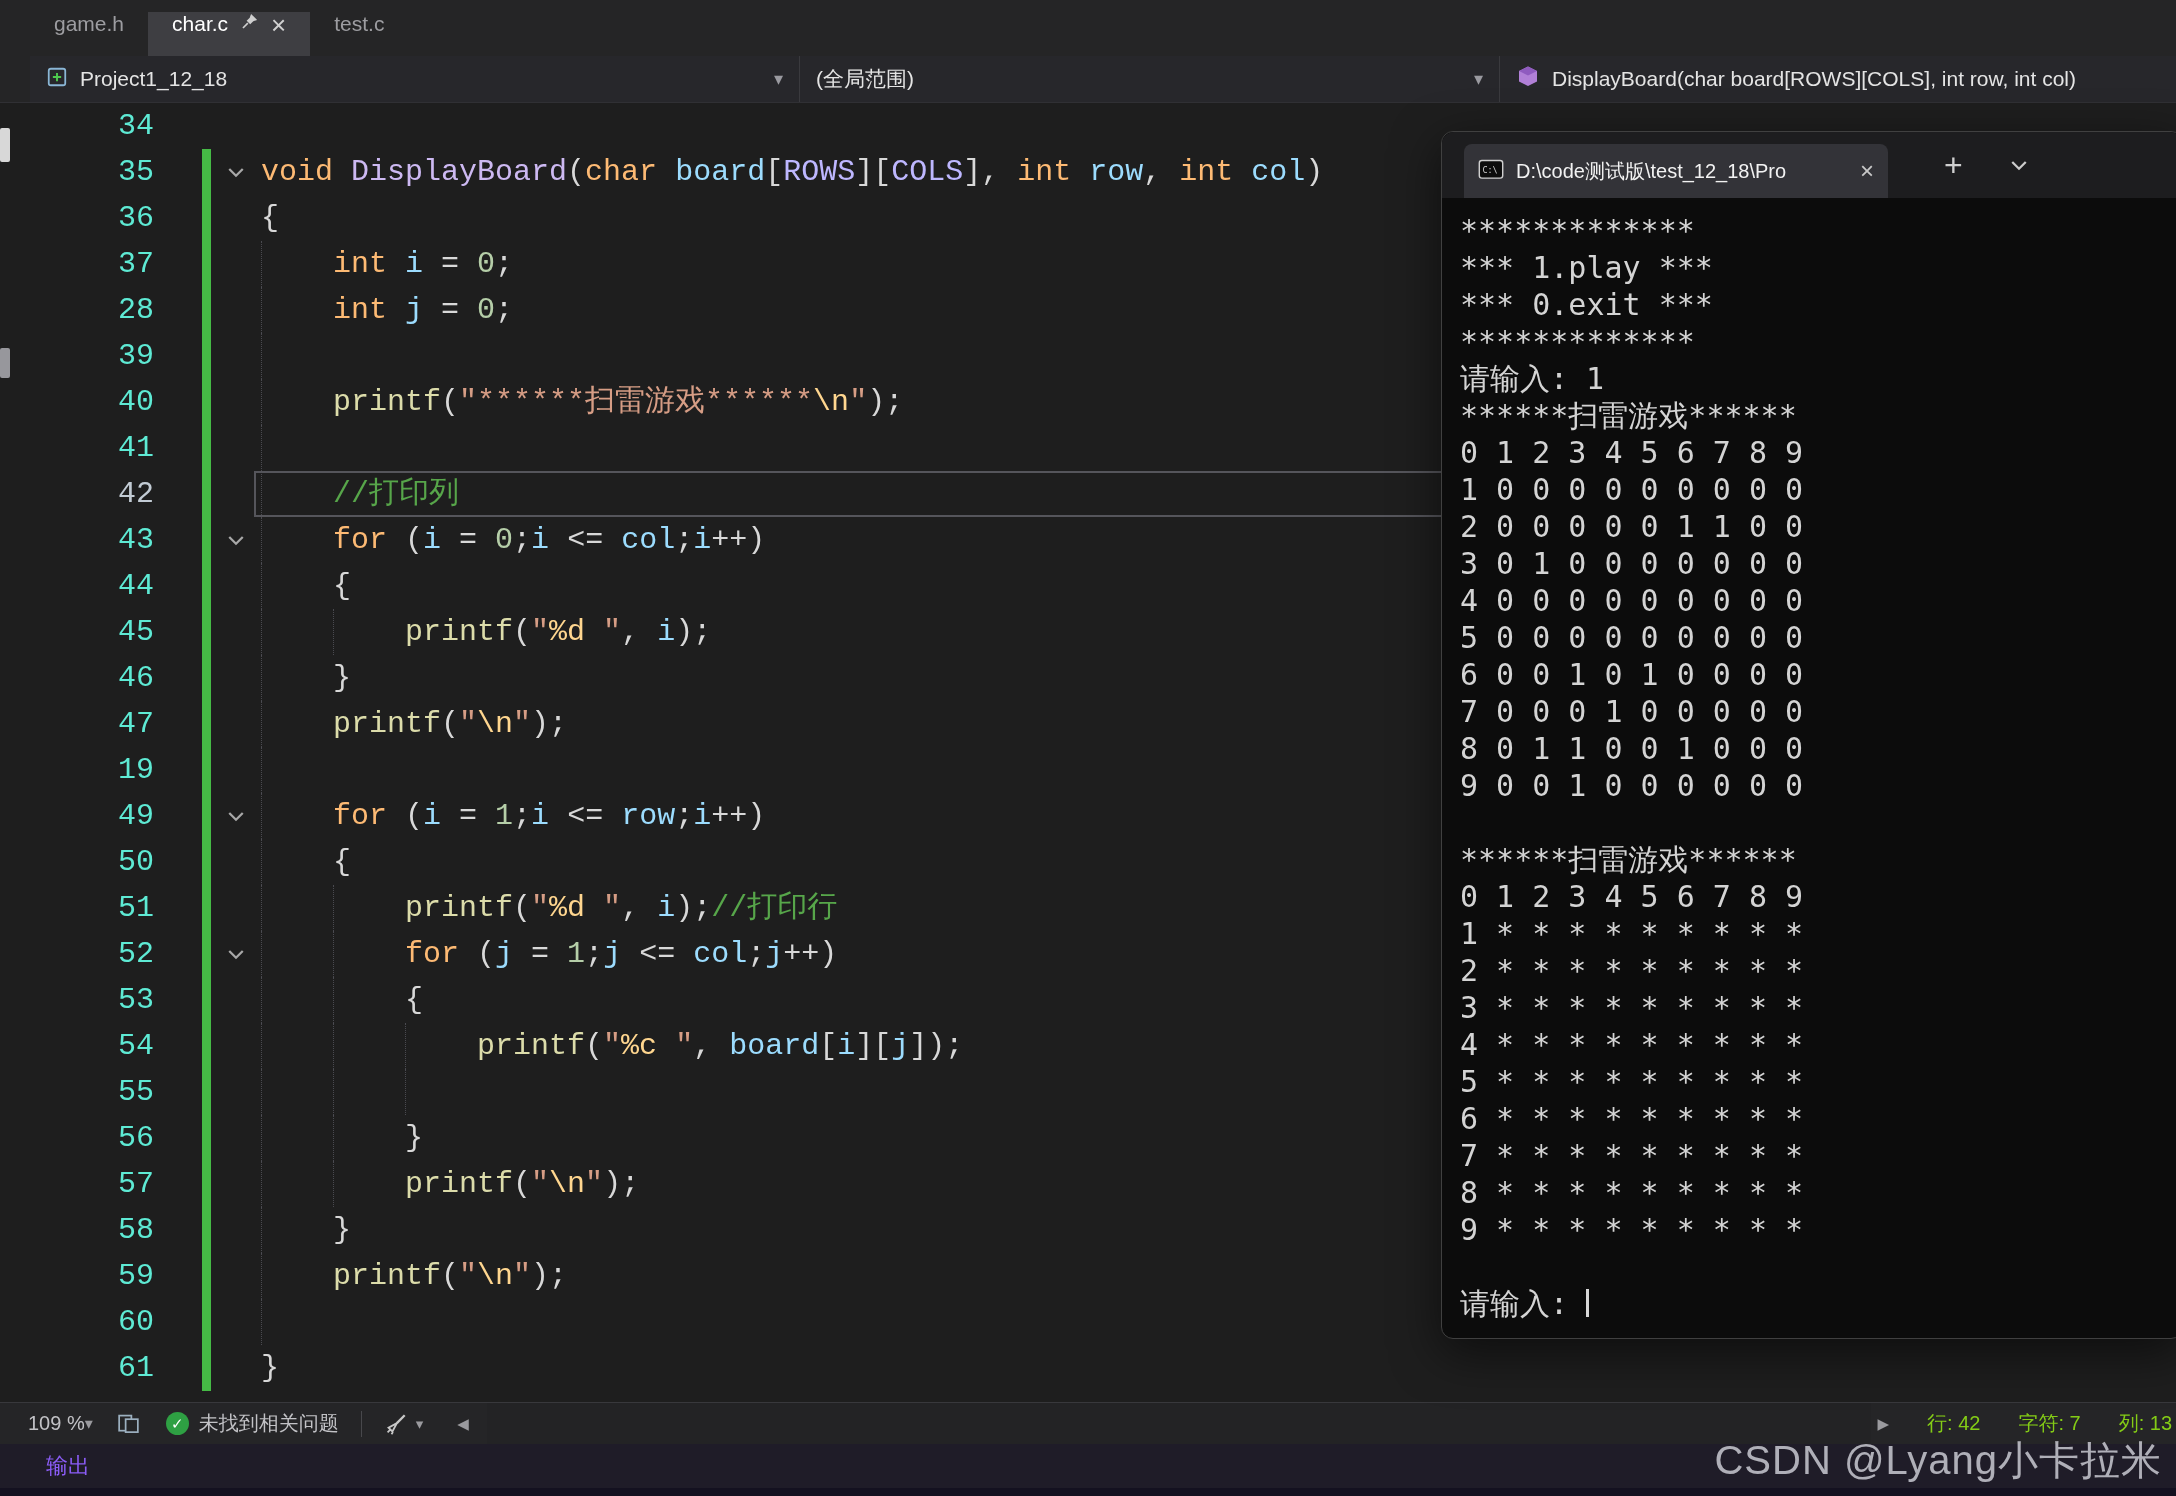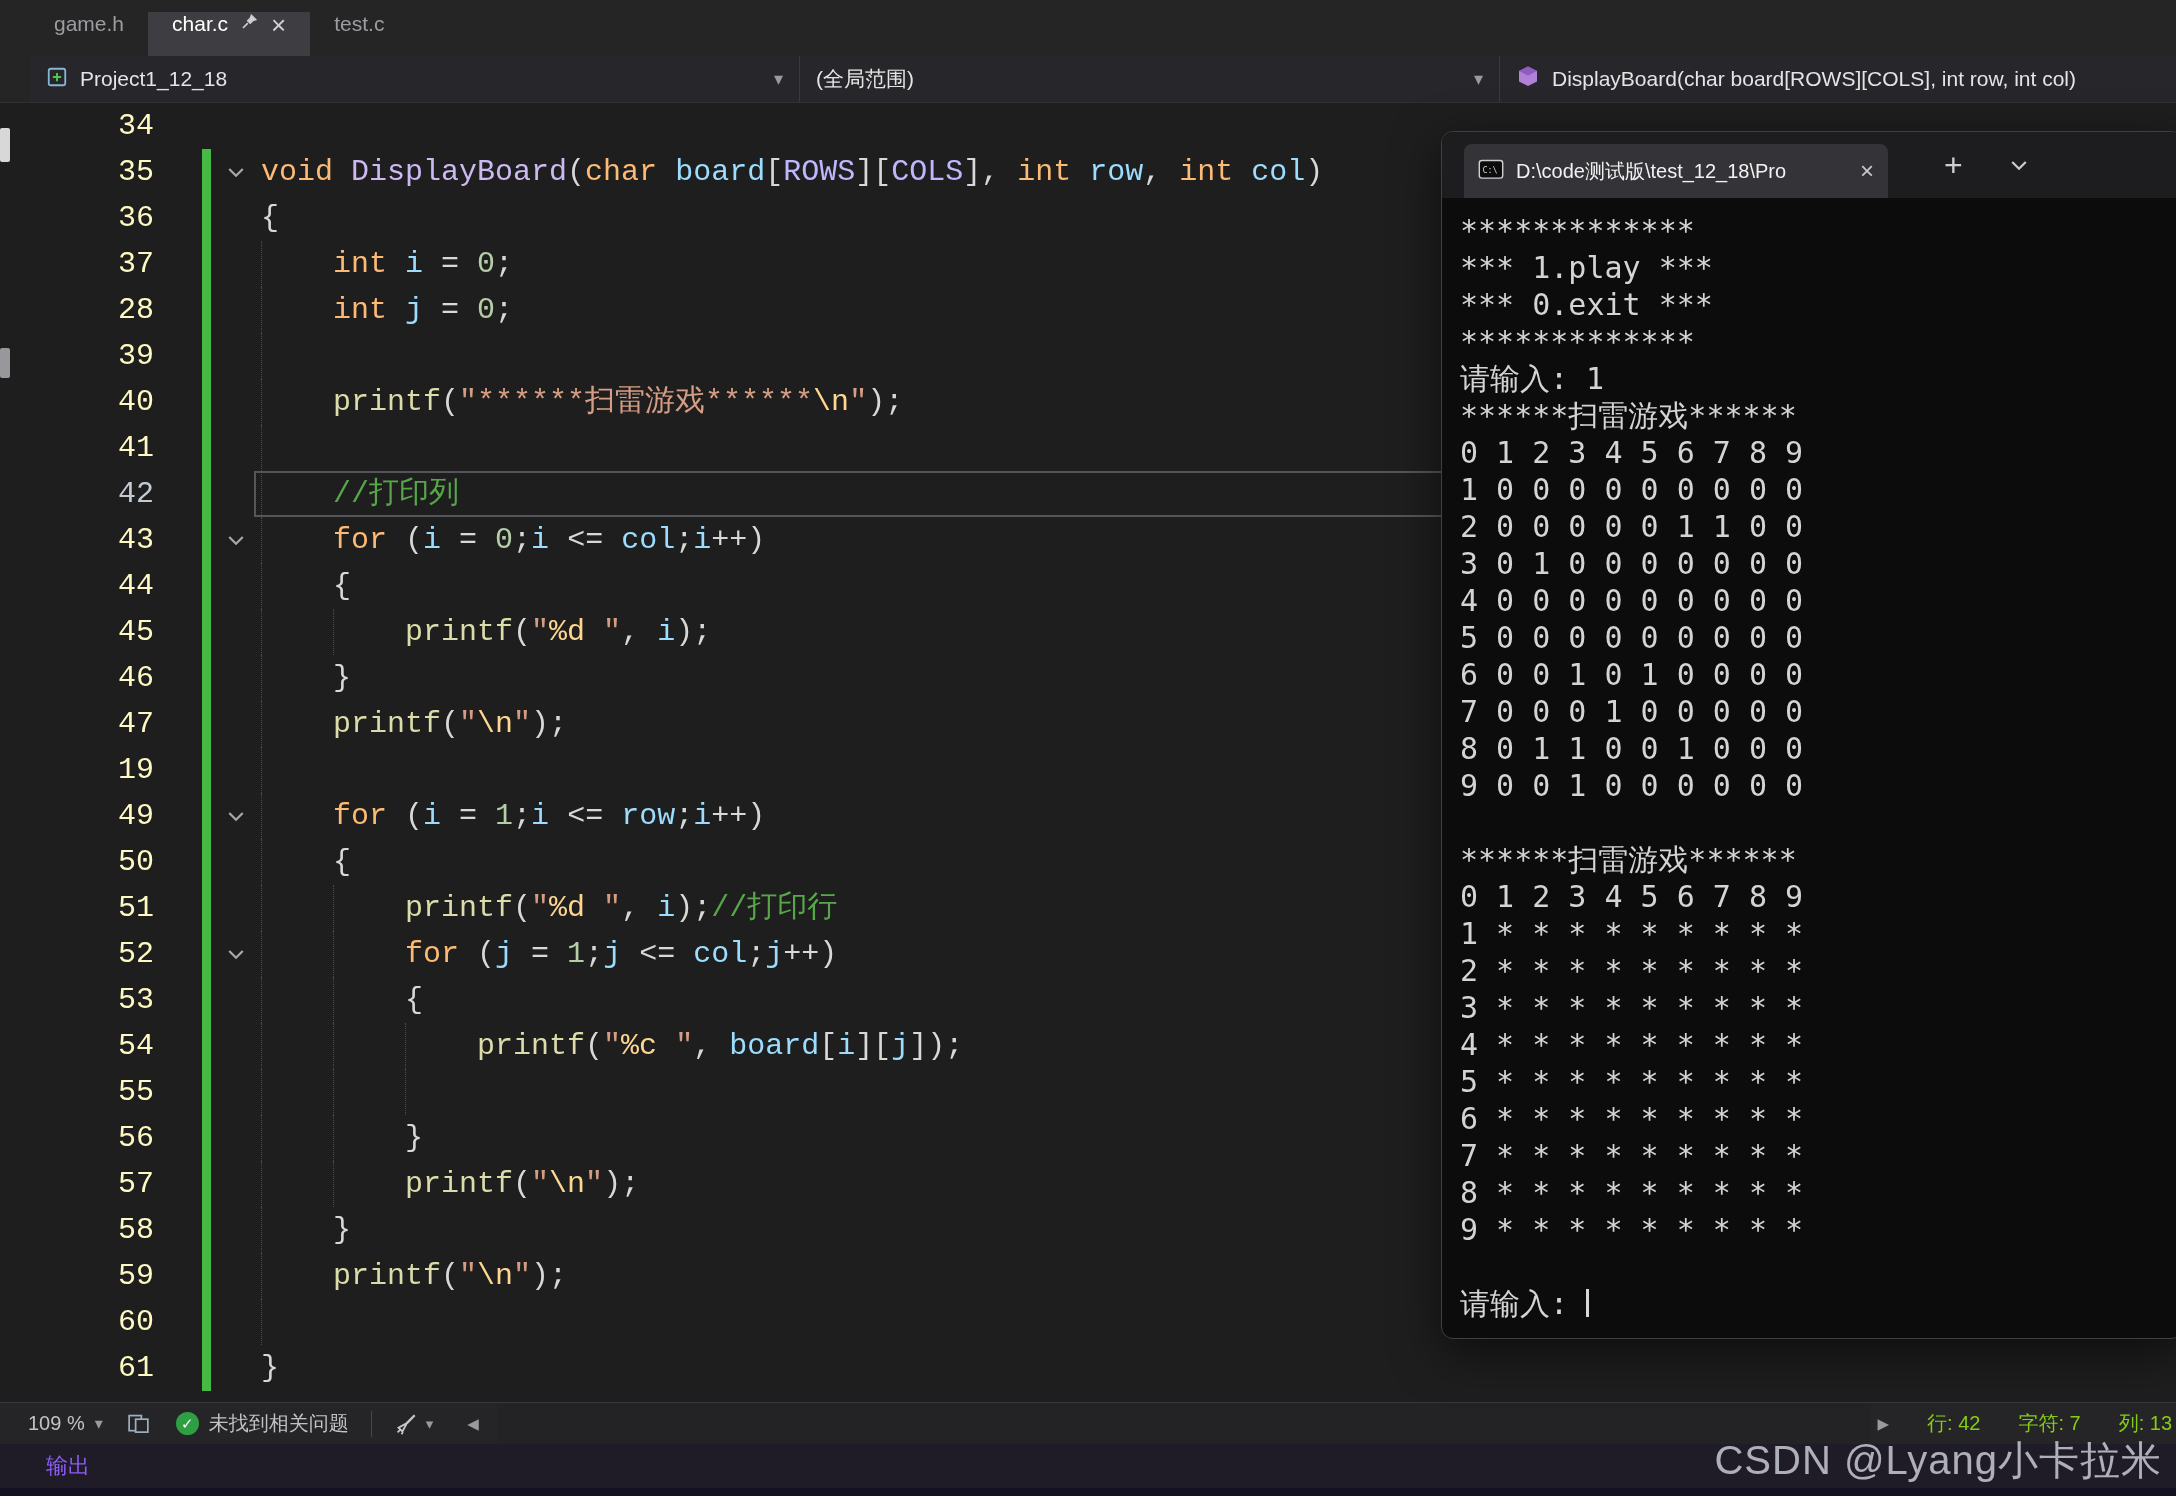--- a/index.html
+++ b/index.html
@@ -23,21 +23,21 @@
   .combo-label{white-space:nowrap;overflow:hidden}
   .combo .arrow{margin-left:auto;color:#9a9aa0;font-size:18px}
   #combo-project{width:770px;margin-left:30px}
   #combo-scope{width:700px}
   #combo-member{flex:1;border-right:none}
 
   
   .editor{position:absolute;top:103px;left:0;right:0;height:1299px;background:#1e1e1e;overflow:hidden}
   .cl{position:relative;display:flex;height:46px;line-height:46px;white-space:pre;
       font-family:"Liberation Mono","DejaVu Sans Mono",monospace;font-size:30px}
-  .ln{flex:0 0 168px;padding-right:14px;text-align:right;color:#fef9c3}
+  .ln{flex:0 0 168px;padding-right:14px;text-align:right;color:#5eead4}
   .chg{flex:0 0 9px;margin-left:34px;background:transparent}
   .chg.on{background:#45ba45}
   .fold{flex:0 0 50px;display:flex;align-items:center;justify-content:center}
   .ct{position:relative;flex:1}
   .ig{position:absolute;top:0;bottom:0;border-left:1px dotted #4a4a50}
   .cl.cur::after{content:"";position:absolute;left:254px;top:0;right:2px;bottom:0;
                  border:2px solid #55555b;pointer-events:none}
   .cl.cur .ln{color:#c2cbd4}
   .tk-k{color:#fdba74}.tk-fd{color:#cdb9f2}.tk-fn{color:#dcdcaa}.tk-mac{color:#beb7ff}
   .tk-v{color:#9cdcfe}.tk-s{color:#d69d85}.tk-esc{color:#ffd68f}.tk-num{color:#b5cea8}
@@ -59,21 +59,21 @@
   .term-plus{margin-left:56px;color:#cfcfcf;font-size:32px;align-self:center}
   .term-chev{margin-left:44px;align-self:center;display:flex}
   .term-body{padding:14px 0 0 18px;font-family:"DejaVu Sans Mono",monospace;
              font-size:30px;line-height:37px;color:#d4d4d4}
   .tl{white-space:pre;height:37px}
   .cursor{display:inline-block;width:3px;height:28px;background:#d8d8d8;vertical-align:-3px}
 
   
   .statusbar{position:absolute;left:0;top:1402px;right:0;height:42px;background:#252527;
              border-top:1px solid #38383c;display:flex;align-items:center;font-size:20px;color:#c2c2c6}
-  .sb-zoom{display:flex;align-items:center;gap:10px;margin-left:28px}
+  .sb-zoom{display:flex;align-items:center;margin-left:28px}
   .sb-icon{margin-left:24px;display:flex}
   .sb-issues{display:flex;align-items:center;gap:10px;margin-left:26px}
   .sb-badge{width:23px;height:23px;border-radius:50%;background:#2ea043;color:#fff;font-size:15px;
             display:flex;align-items:center;justify-content:center}
   .sb-sep{width:1px;height:26px;background:#48484c;margin:0 22px}
   .sb-clean{display:flex;align-items:center;gap:8px}
   .sb-arrow{margin-left:34px;font-size:15px;color:#9a9a9e}
   .sb-track{flex:1;align-self:stretch;margin-left:18px;background:#232325}
   .sb-rarrow{font-size:15px;color:#9a9a9e;margin-left:6px}
   .sb-pos{margin-left:38px;color:#84cc16;white-space:nowrap}

